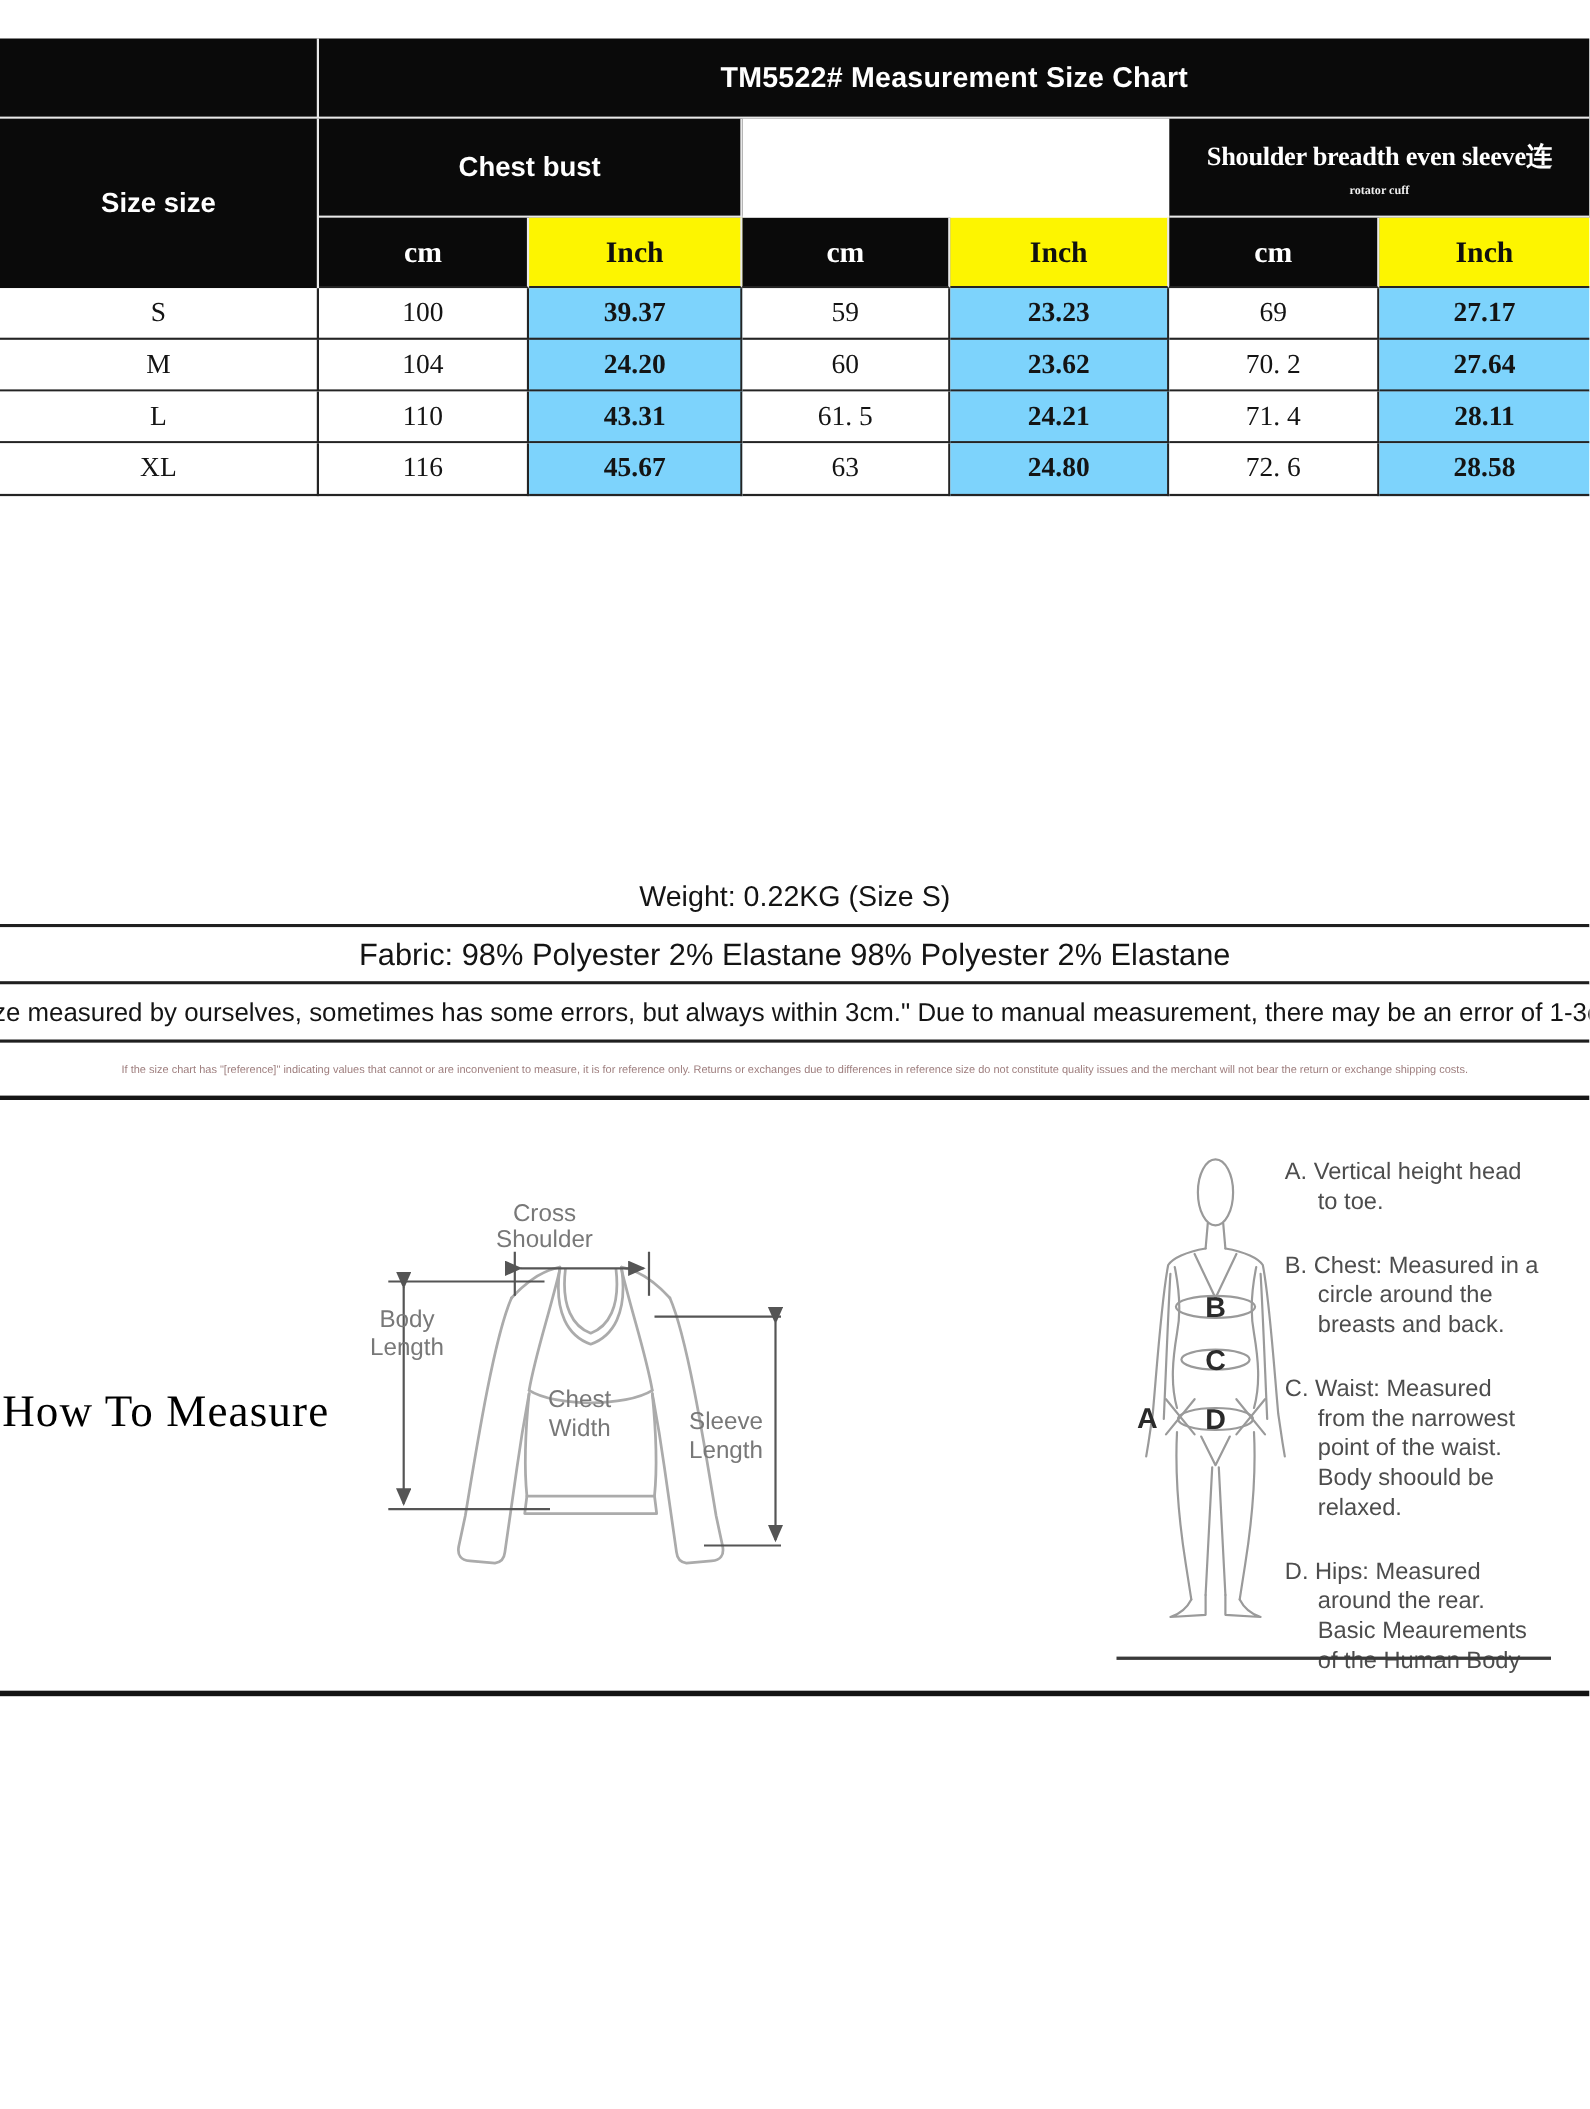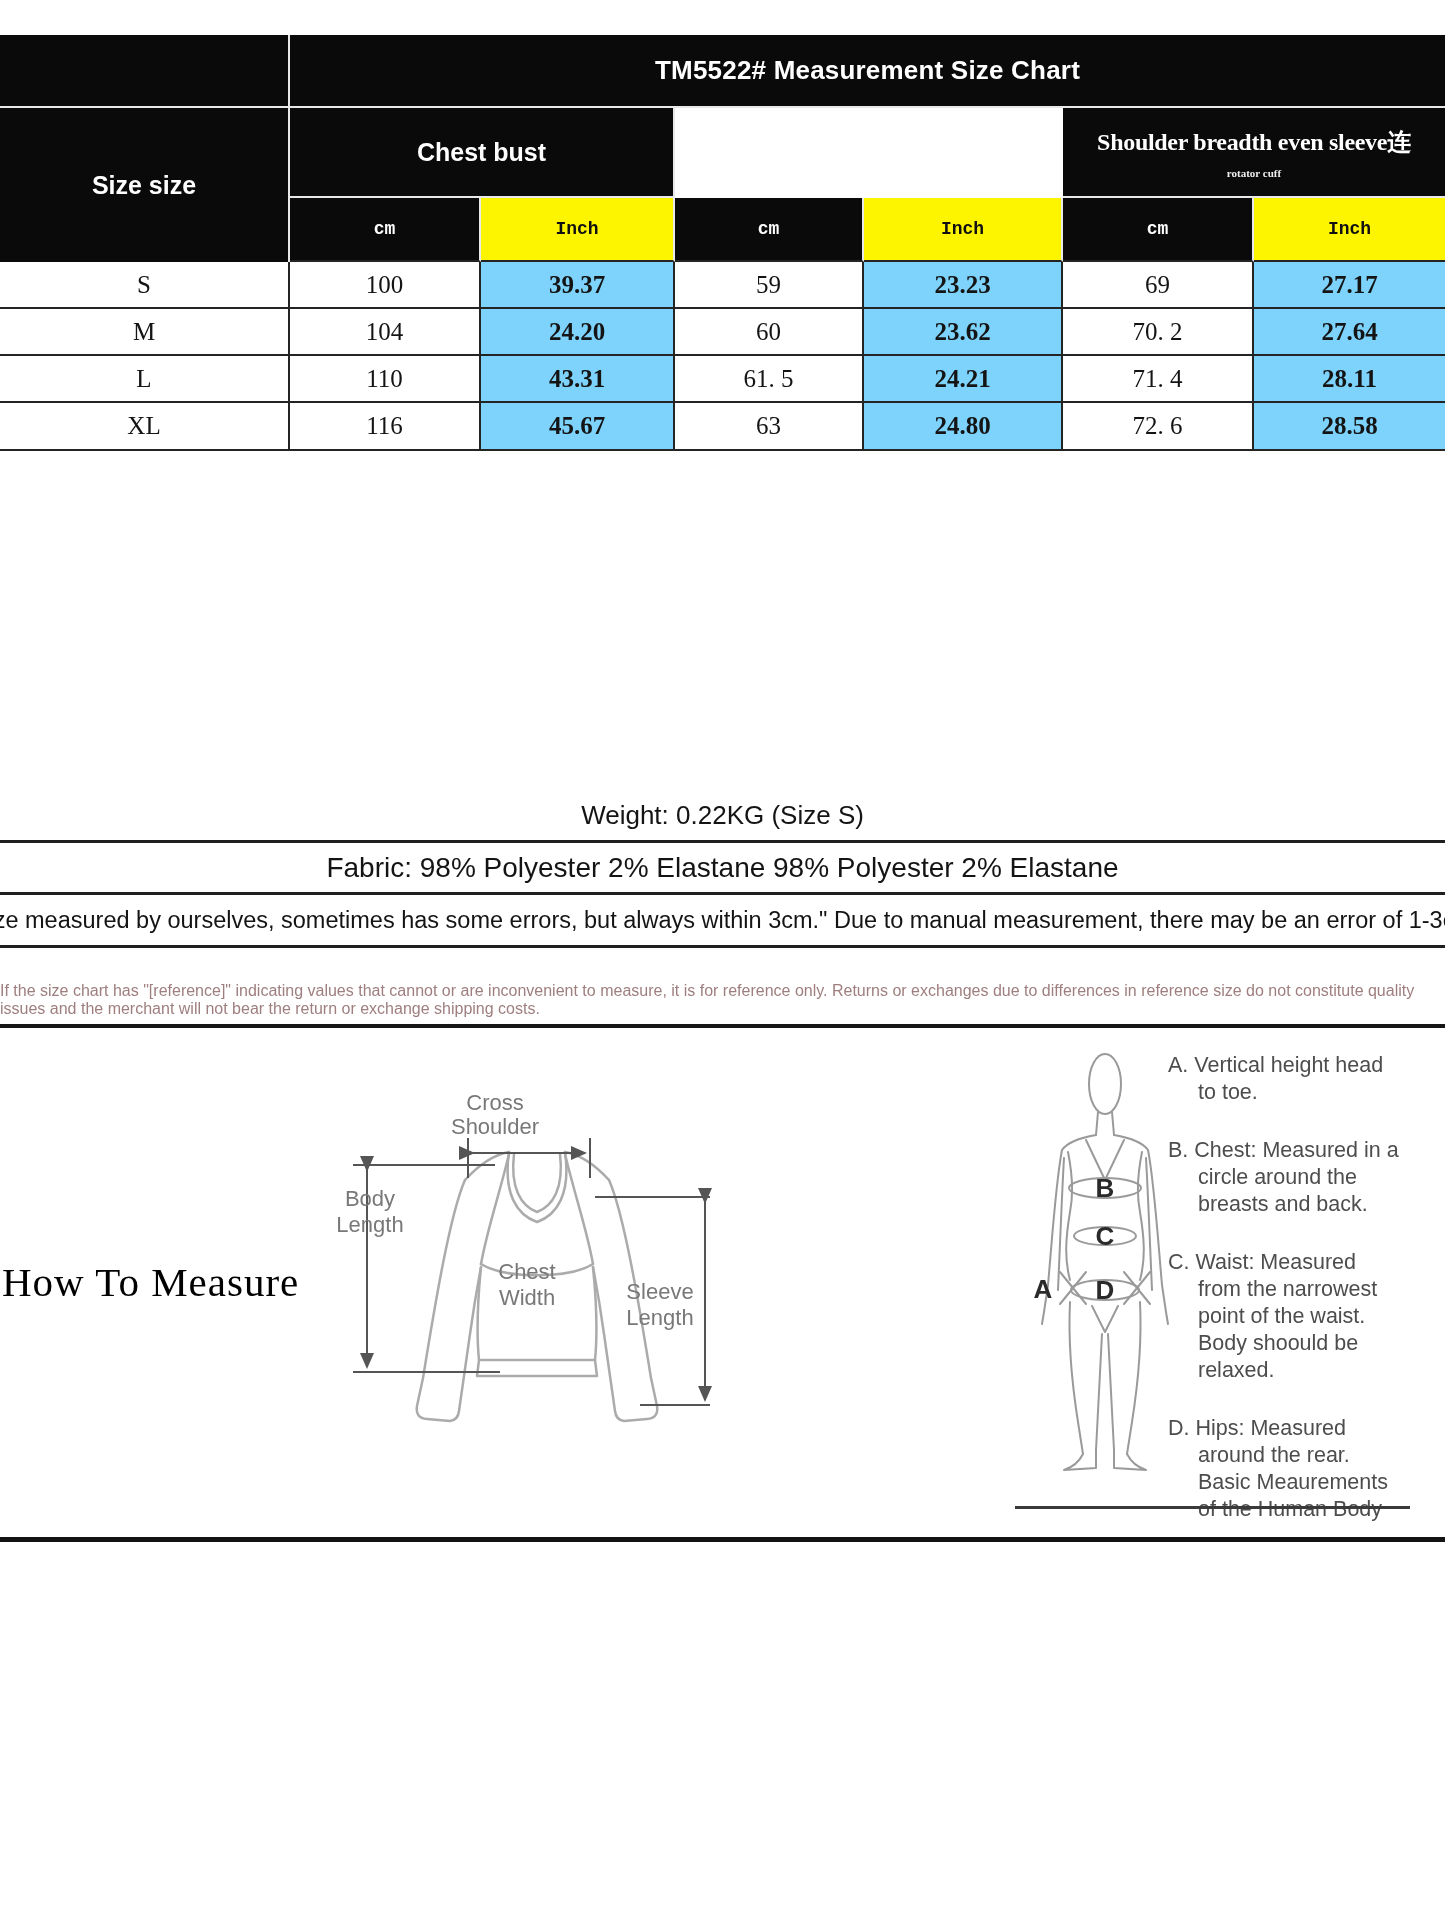--- a/index.html
+++ b/index.html
@@ -17,31 +17,31 @@
   .cell{ display:flex; flex-direction:column; align-items:center; justify-content:center; }
   .hdr{ background:#0a0a0a; color:#fff; }
   .hb-r{ border-right:2px solid #e8e8e8; }
   .hb-b{ border-bottom:2px solid #e8e8e8; }
   .b-r{ border-right:2px solid #242424; }
   .b-b{ border-bottom:2px solid #242424; }
   .title-cell{ font-weight:bold; font-size:26px; letter-spacing:.2px; }
   .group-cell{ font-weight:bold; font-size:25px; }
   .shoulder-main{ font-family:"Liberation Serif", serif; font-weight:bold; font-size:24px; letter-spacing:-.3px; }
   .shoulder-sub{ font-family:"Liberation Serif", serif; font-weight:bold; font-size:11px; margin-top:9px; color:#efefef; }
-  .unit-cell{ font-family:Liberation Mono, monospace; font-weight:bold; font-size:18px; }
+  .unit-cell{ font-family:Liberation Serif, serif; font-weight:bold; font-size:27px; }
   .yellow{ background:#fdf500; color:#101010; }
   .data-cell{ background:#fff; color:#141414; font-family:"Liberation Serif", serif; font-size:25px; }
   .data-cell.yellow{ background:#7dd3fc; font-weight:bold; }
 
   
   .info-row{ position:absolute; left:0; width:1445px; display:flex; align-items:center; justify-content:center; color:#141414; background:#fff; }
   .row-weight{ top:791px; height:52px; font-size:26px; border-bottom:3px solid #1f1f1f; }
   .row-fabric{ top:843px; height:52px; font-size:28px; border-bottom:3px solid #1f1f1f; }
   .row-note{ top:895px; height:53px; font-size:23.5px; border-bottom:3px solid #1f1f1f; white-space:nowrap; }
-  .row-fine{ top:948px; height:52px; font-size:16px; color:#9e7e7e; border-bottom:4px solid #161616;margin-top:28px; }
+  .row-fine{ top:948px; height:52px; font-size:10px; color:#9e7e7e; border-bottom:4px solid #161616; }
 
   
   .htm-heading{ position:absolute; left:2px; top:1258px; font-family:"Liberation Serif", serif; font-size:41px; color:#000; letter-spacing:1px; white-space:nowrap; }
 
   svg text{ font-family:"Liberation Sans", sans-serif; }
   .diag-label{ fill:#787878; font-size:22px; }
   .fig-letter{ fill:#2a2a2a; font-size:26px; font-weight:bold; font-family:"Liberation Sans", sans-serif; }
 
   .measure-notes{ position:absolute; left:1168px; top:1052px; width:285px; font-size:21.5px; line-height:27px; color:#4d4d4d; }
   .note-block{ margin-bottom:31px; }

